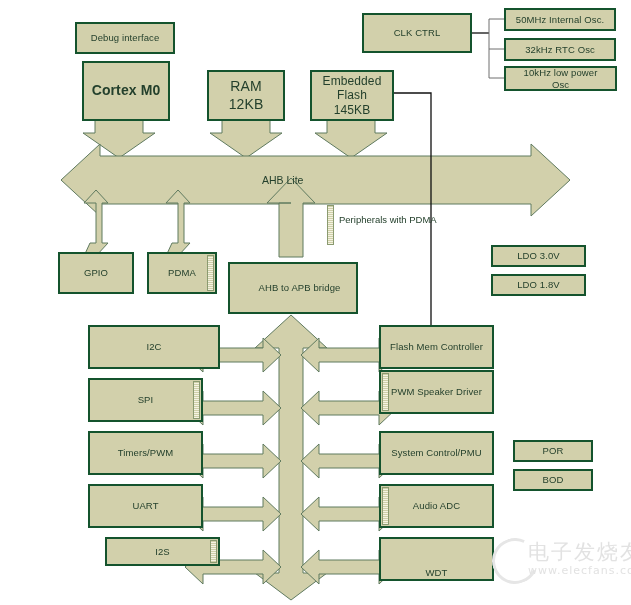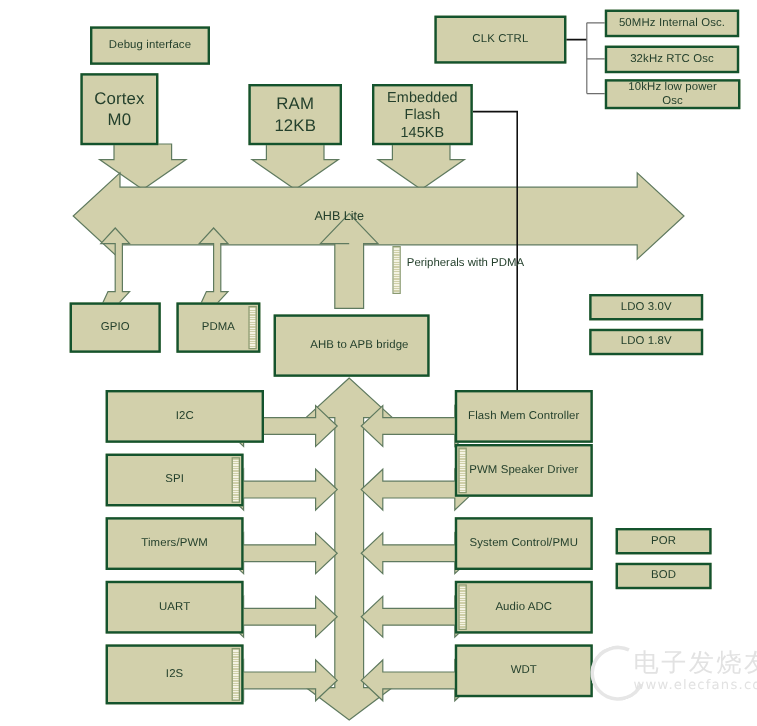--- a/index.html
+++ b/index.html
@@ -142,21 +142,21 @@
 
     <path class="wire" d="M 471 33 L 489 33"></path>
     <path class="wire-thin" d="M 489 19 L 489 78"></path>
     <path class="wire-thin" d="M 489 19 L 504 19"></path>
     <path class="wire-thin" d="M 489 49 L 504 49"></path>
     <path class="wire-thin" d="M 489 78 L 504 78"></path>
   </svg>
 
   <div class="blk sm" style="left:75px;top:22px;width:100px;height:32px;">Debug interface</div>
 
-  <div class="blk big" style="left:67px;top:61px;width:65px;height:60px;">Cortex M0</div>
+  <div class="blk big" style="left:82px;top:61px;width:88px;height:60px;font-weight:bold;">Cortex M0</div>
 
   <div class="blk big" style="left:207px;top:70px;width:78px;height:51px;">RAM
 12KB</div>
 
   <div class="blk med" style="left:310px;top:70px;width:84px;height:51px;">Embedded
 Flash
 145KB</div>
 
   <div class="blk sm" style="left:362px;top:13px;width:110px;height:40px;">CLK CTRL</div>
 
@@ -187,40 +187,40 @@
   <div class="blk sm" style="left:88px;top:378px;width:115px;height:44px;">
     <span>SPI</span>
     <span class="pdma-strip right"></span>
   </div>
   <div class="blk sm" style="left:88px;top:431px;width:115px;height:44px;">
     <span>Timers/PWM</span>
   </div>
   <div class="blk sm" style="left:88px;top:484px;width:115px;height:44px;">
     <span>UART</span>
   </div>
-  <div class="blk sm" style="left:88px;top:537px;width:115px;height:50px;">
+  <div class="blk sm" style="left:105px;top:537px;width:115px;height:29px;">
     <span>I2S</span>
     <span class="pdma-strip right"></span>
   </div>
 
   <div class="blk sm" style="left:379px;top:325px;width:115px;height:44px;">
     <span>Flash Mem Controller</span>
   </div>
   <div class="blk sm" style="left:379px;top:370px;width:115px;height:44px;justify-content:center;">
     <span>PWM Speaker Driver</span>
     <span class="pdma-strip left"></span>
   </div>
   <div class="blk sm" style="left:379px;top:431px;width:115px;height:44px;">
     <span>System Control/PMU</span>
   </div>
   <div class="blk sm" style="left:379px;top:484px;width:115px;height:44px;">
     <span>Audio ADC</span>
     <span class="pdma-strip left"></span>
   </div>
-  <div class="blk sm" style="left:379px;top:537px;width:115px;height:44px;">
+  <div class="blk sm" style="left:379px;top:537px;width:115px;height:44px;align-items:flex-end;">
     <span>WDT</span>
   </div>
 
   <div class="blk sm" style="left:491px;top:245px;width:95px;height:22px;">LDO 3.0V</div>
   <div class="blk sm" style="left:491px;top:274px;width:95px;height:22px;">LDO 1.8V</div>
 
   <div class="blk sm" style="left:513px;top:440px;width:80px;height:22px;">POR</div>
   <div class="blk sm" style="left:513px;top:469px;width:80px;height:22px;">BOD</div>
 
   <div class="wm-logo" style="left:492px;top:538px;"></div>

